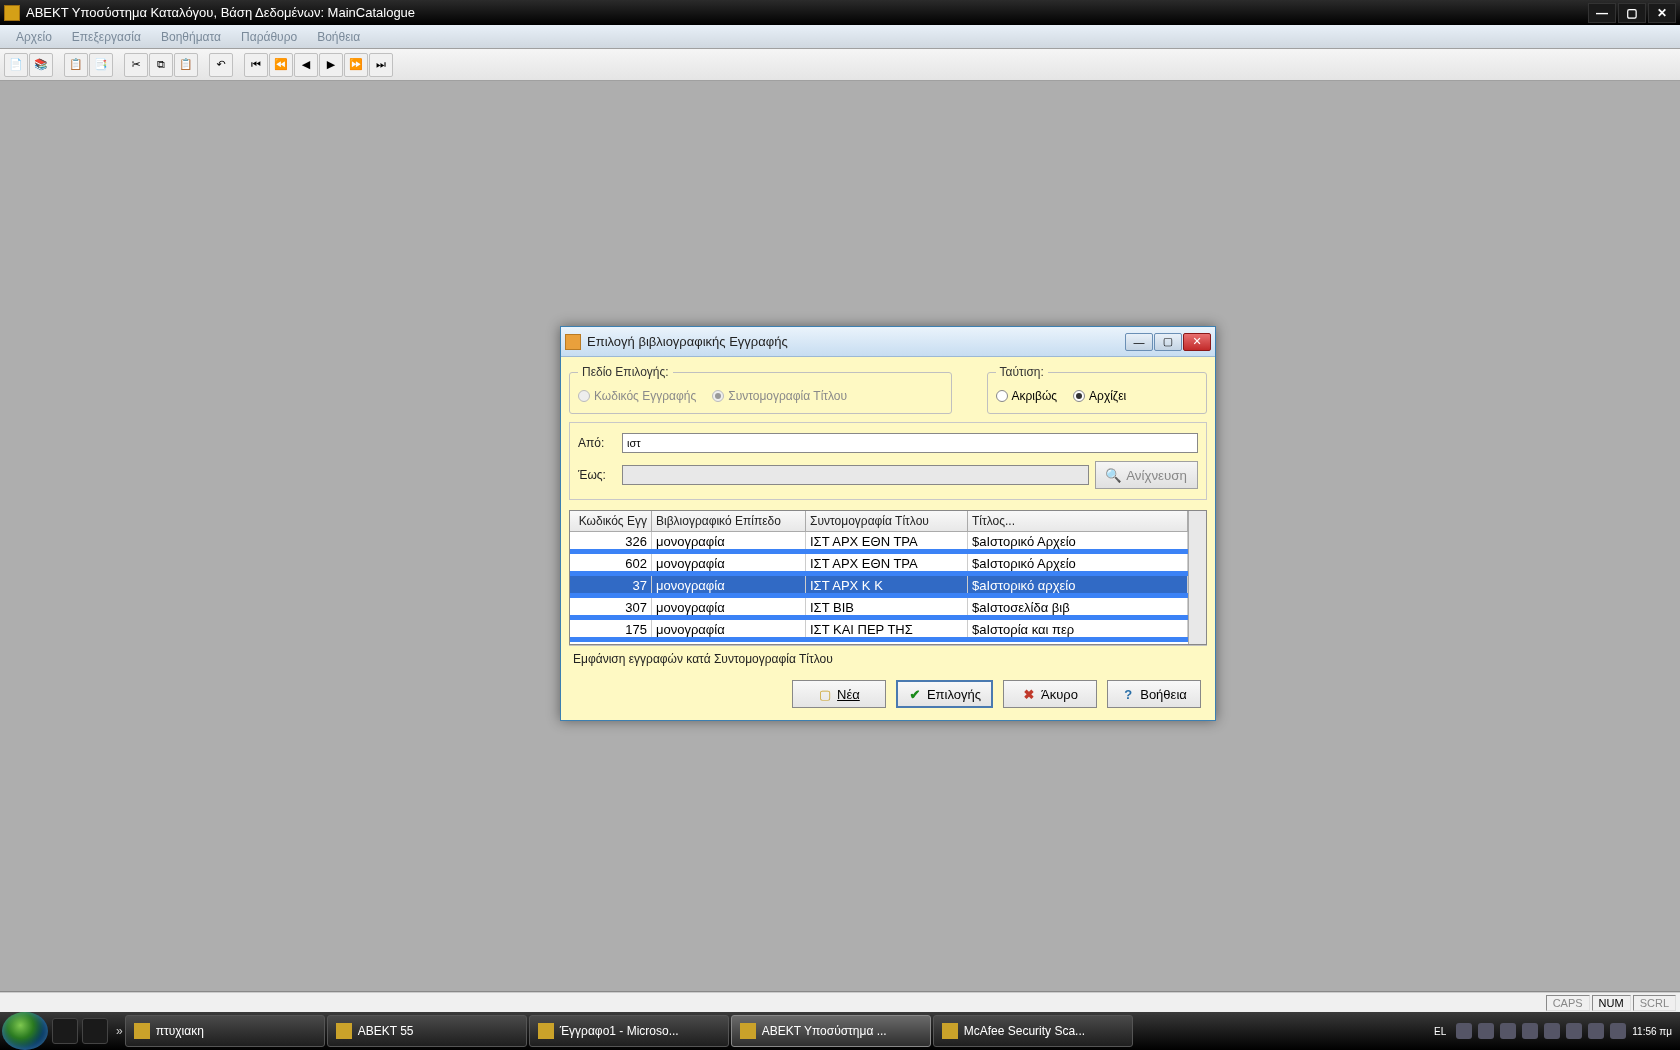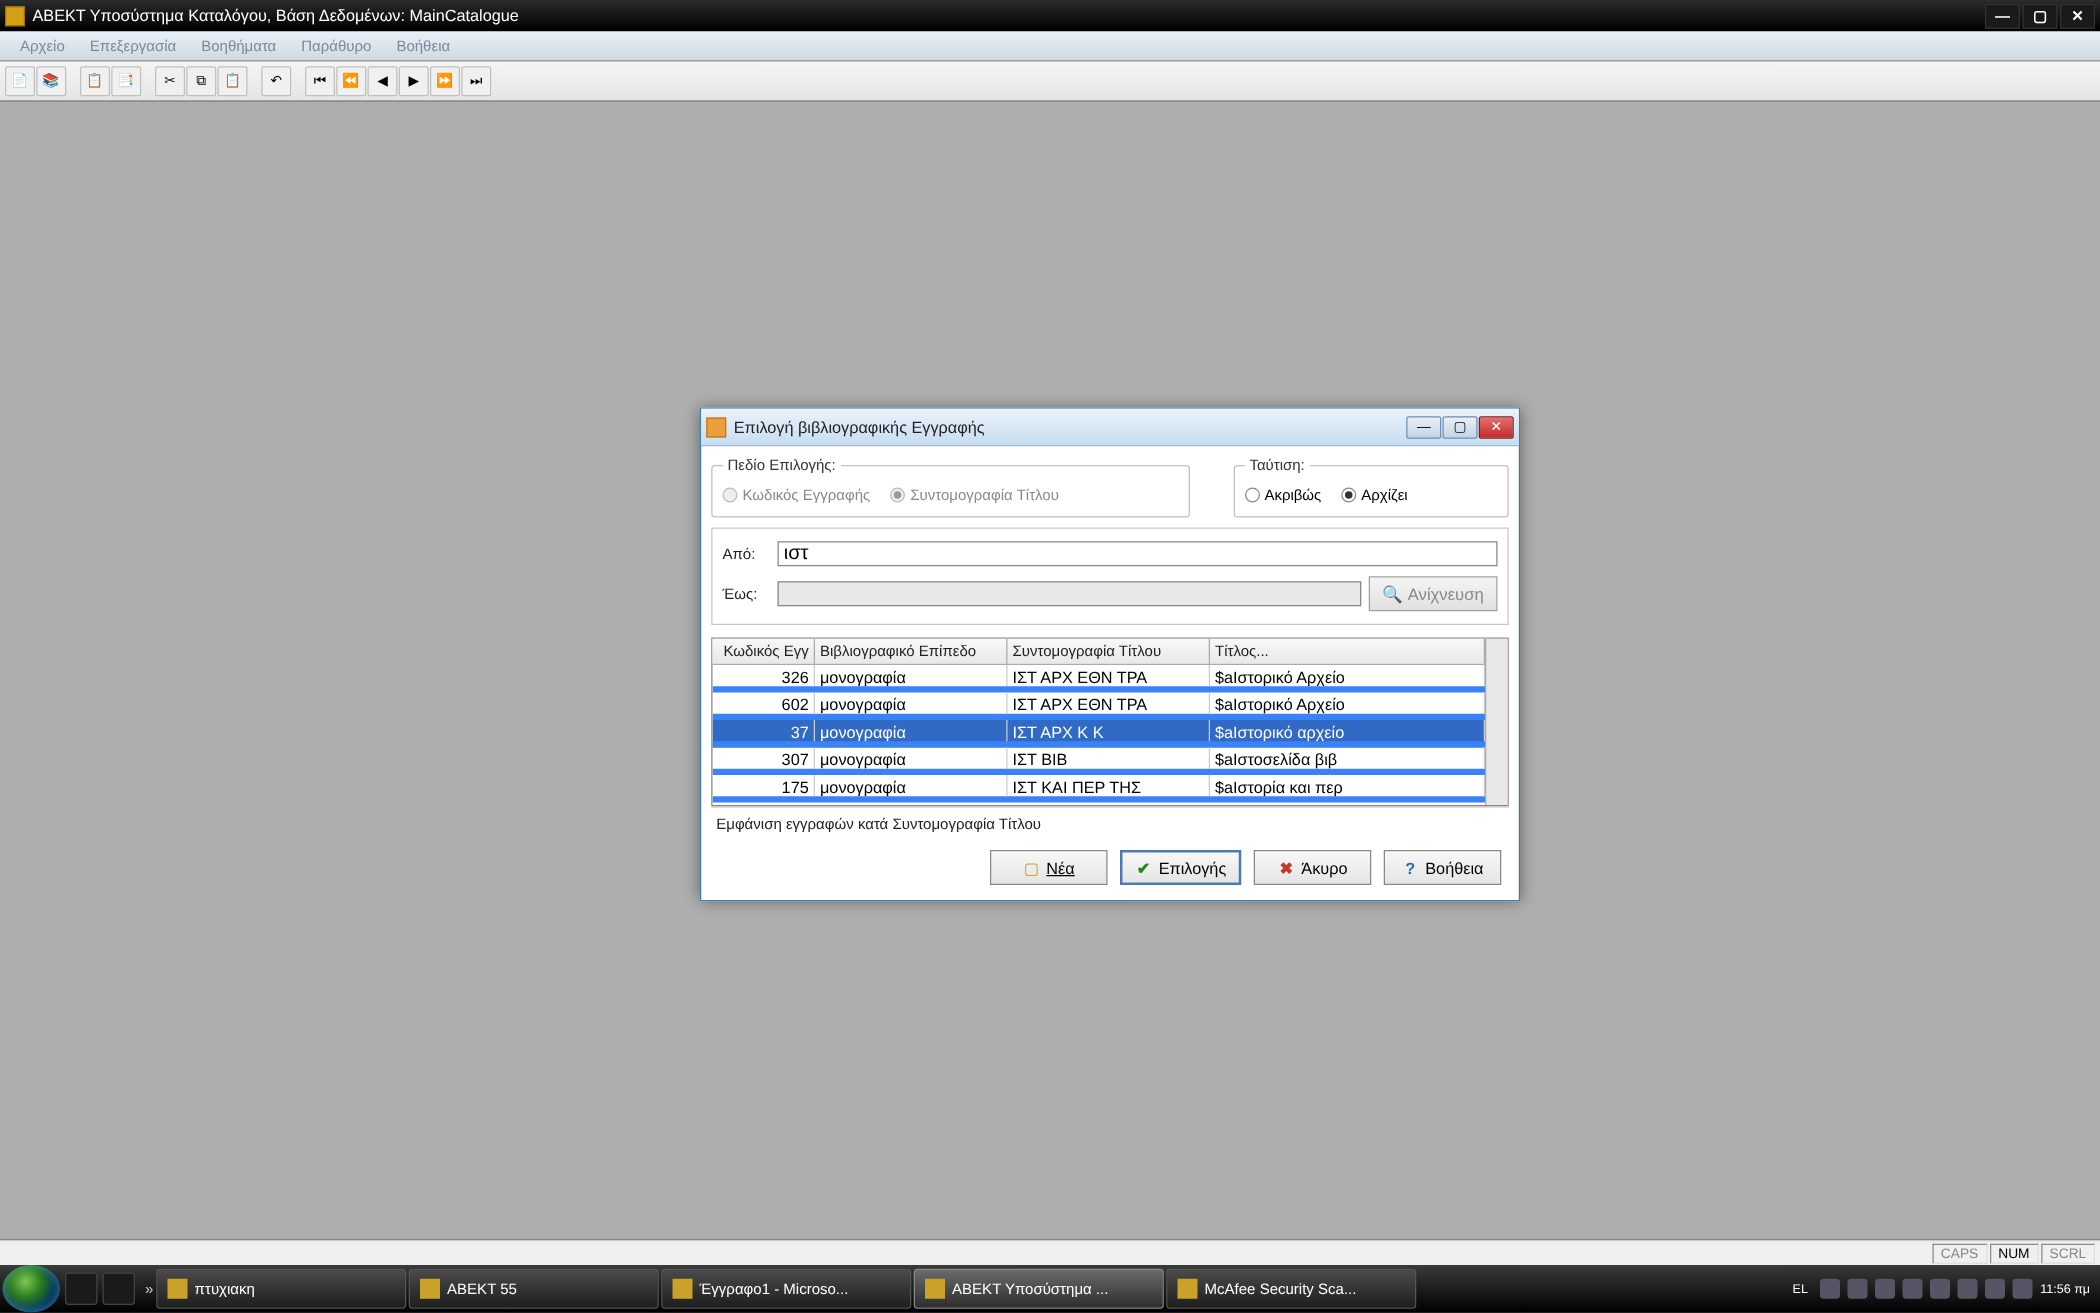--- a/index.html
+++ b/index.html
@@ -14,21 +14,21 @@
   
   .menubar{height:24px;background:linear-gradient(#e8f0f8,#d0d8e0);display:flex;align-items:center;padding-left:6px;border-bottom:1px solid #a0a0a0;}
   .menubar span{color:#7a8a9a;padding:3px 10px;cursor:default;}
   
   .toolbar{height:32px;background:linear-gradient(#f5f5f5,#e5e5e5);display:flex;align-items:center;padding:0 4px;border-bottom:1px solid #a0a0a0;}
   .tbtn{width:24px;height:24px;border:1px solid #c0c0c0;background:#f0f0f0;margin-right:1px;border-radius:2px;display:flex;align-items:center;justify-content:center;font-size:11px;}
   .tsep{width:6px;height:24px;margin:0 2px;}
   
   .mdi{position:relative;background:#aeaeae;height:calc(100% - 25px - 24px - 32px - 20px - 38px);border-bottom:1px solid #888;}
   
-  .dialog{position:absolute;left:560px;top:245px;width:656px;background:#ffffff;border:1px solid #3c7fb1;box-shadow:0 0 12px rgba(0,0,0,.45);}
+  .dialog{position:absolute;left:560px;top:245px;width:656px;background:#fef9c3;border:1px solid #3c7fb1;box-shadow:0 0 12px rgba(0,0,0,.45);}
   .dlg-title{height:30px;background:linear-gradient(#eaf3fb,#c7ddf1);display:flex;align-items:center;padding:0 4px;border-bottom:1px solid #9cb8d4;}
   .dlg-title .dicon{width:16px;height:16px;background:#e9a03c;border:1px solid #b97a24;margin-right:6px;}
   .dlg-title .dtxt{flex:1;color:#222;font-size:13px;}
   .dlg-winbtns{display:flex;gap:1px;}
   .dlg-winbtn{width:28px;height:18px;background:linear-gradient(#e8f0f8,#c4d4e4);border:1px solid #6a8fb5;display:flex;align-items:center;justify-content:center;font-size:11px;border-radius:2px;}
   .dlg-winbtn.close{background:linear-gradient(#e87070,#c22a2a);color:#fff;border-color:#8a1818;}
   .dlg-body{padding:8px;}
   fieldset{border:1px solid #c0c0c0;border-radius:3px;padding:6px 8px;margin:0;}
   legend{color:#333;font-size:12px;padding:0 4px;}
   .row-top{display:flex;gap:8px;}
@@ -37,21 +37,21 @@
   .radio-row{display:flex;align-items:center;gap:16px;height:22px;}
   .radio{display:flex;align-items:center;gap:4px;font-size:12px;}
   .radio.disabled{color:#8a8a8a;}
   .radio .dot{width:12px;height:12px;border:1px solid #888;border-radius:50%;display:inline-flex;align-items:center;justify-content:center;background:#fff;}
   .radio .dot.sel::after{content:"";width:6px;height:6px;background:#333;border-radius:50%;}
   .radio.disabled .dot{border-color:#bbb;background:#eee;}
   .radio.disabled .dot.sel::after{background:#999;}
   .range-box{border:1px solid #c8c8c8;margin-top:8px;padding:10px 8px;}
   .range-row{display:flex;align-items:center;margin-bottom:8px;gap:6px;}
   .range-row label{width:38px;text-align:left;color:#222;}
-  .range-row input{flex:1;height:20px;border:1px solid #888;background:#fff;padding:2px 4px;font-size:16px;font-family:inherit;}
+  .range-row input{flex:1;height:20px;border:1px solid #888;background:#fff;padding:2px 4px;font-size:11px;font-family:inherit;}
   .range-row input:disabled{background:#e8e8e8;}
   .detect-btn{height:28px;padding:0 10px;background:linear-gradient(#f5f5f5,#e0e0e0);border:1px solid #a0a0a0;color:#888;display:flex;align-items:center;gap:4px;cursor:not-allowed;}
   
   .grid{margin-top:10px;border:1px solid #888;background:#fff;}
   .ghead{display:flex;background:linear-gradient(#f8f8f8,#e8e8e8);border-bottom:1px solid #aaa;}
   .ghead div{padding:3px 4px;border-right:1px solid #aaa;font-size:12px;color:#222;overflow:hidden;white-space:nowrap;}
   .gbody{height:112px;overflow:hidden;}
   .grow{display:flex;border-bottom:5px solid #3b82f6;height:22px;}
   .grow div{padding:2px 4px;border-right:1px solid #ccc;font-size:13px;overflow:hidden;white-space:nowrap;}
   .grow.sel{background:#316ac5;color:#fff;}

